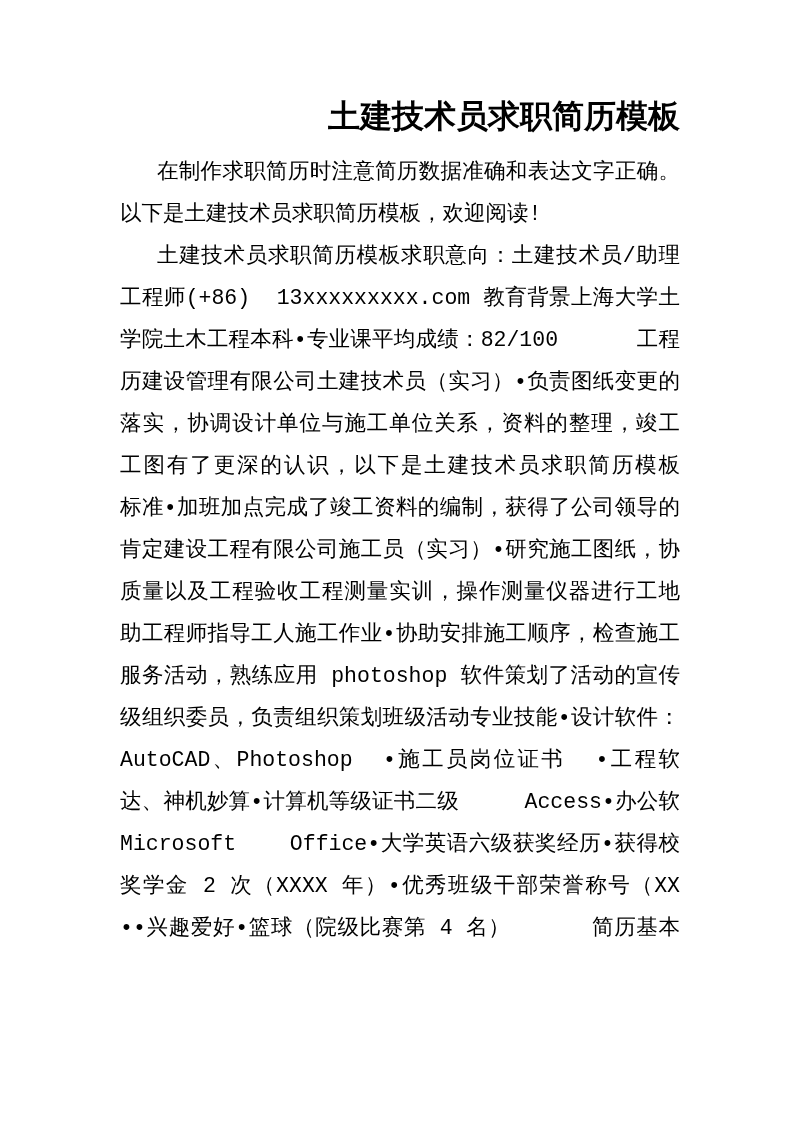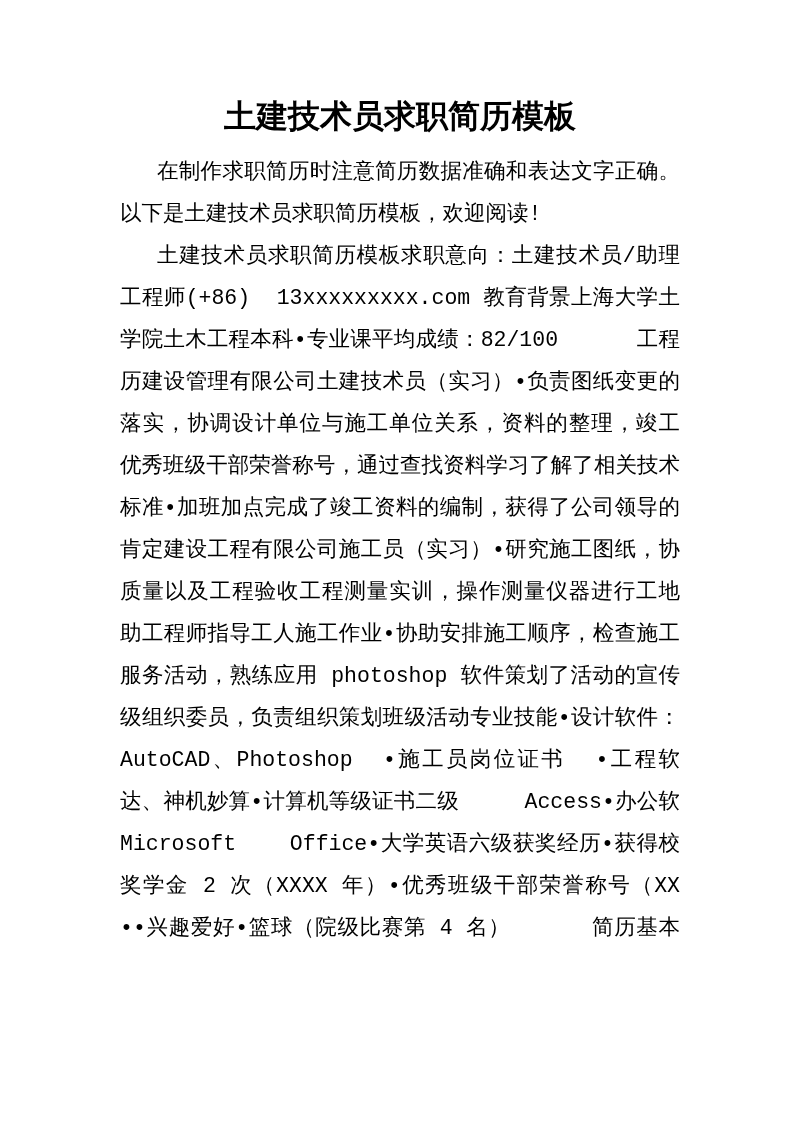--- a/index.html
+++ b/index.html
@@ -16,21 +16,21 @@
     font-family: "Liberation Serif", "DejaVu Serif", serif;
     box-sizing: border-box;
     padding: 94px 120px 0 120px;
     overflow: hidden;
   }
   .doc-title {
     margin: 0 0 13px 0;
     font-size: 32px;
     line-height: 44px;
     font-weight: 700;
-    text-align: center;
+    text-align: right;
     white-space: nowrap;
     letter-spacing: 0;
   }
   .body-text {
     width: 560px;
   }
   .line {
     font-size: 21.5px;
     line-height: 42px;
     height: 42px;
@@ -53,21 +53,21 @@
 <div class="page">
   <h1 class="doc-title">土建技术员求职简历模板</h1>
   <div class="body-text">
     <div class="line indent">在制作求职简历时注意简历数据准确和表达文字正确。</div>
     <div class="line para-end">以下是土建技术员求职简历模板，欢迎阅读!</div>
     <div class="line indent">土建技术员求职简历模板求职意向：土建技术员/助理</div>
     <div class="line">工程师(+86)&nbsp; 13xxxxxxxxx.com 教育背景上海大学土木工程</div>
     <div class="line">学院土木工程本科•专业课平均成绩：82/100&nbsp;&nbsp;&nbsp;&nbsp;&nbsp; 工程相关经</div>
     <div class="line">历建设管理有限公司土建技术员（实习）•负责图纸变更的</div>
     <div class="line">落实，协调设计单位与施工单位关系，资料的整理，竣工</div>
-    <div class="line">优秀班级干部荣誉称号，通过查找资料学习了解了相关技术</div>
+    <div class="line">工图有了更深的认识，以下是土建技术员求职简历模板</div>
     <div class="line">标准•加班加点完成了竣工资料的编制，获得了公司领导的</div>
     <div class="line">肯定建设工程有限公司施工员（实习）•研究施工图纸，协</div>
     <div class="line">质量以及工程验收工程测量实训，操作测量仪器进行工地</div>
     <div class="line">助工程师指导工人施工作业•协助安排施工顺序，检查施工</div>
     <div class="line">服务活动，熟练应用 photoshop 软件策划了活动的宣传班</div>
     <div class="line">级组织委员，负责组织策划班级活动专业技能•设计软件：</div>
     <div class="line">AutoCAD、Photoshop&nbsp; •施工员岗位证书&nbsp; •工程软件：广联</div>
     <div class="line">达、神机妙算•计算机等级证书二级&nbsp;&nbsp;&nbsp;&nbsp; Access•办公软件：</div>
     <div class="line">Microsoft&nbsp;&nbsp;&nbsp; Office•大学英语六级获奖经历•获得校级二等</div>
     <div class="line">奖学金 2 次（XXXX 年）•优秀班级干部荣誉称号（XX 年）</div>

